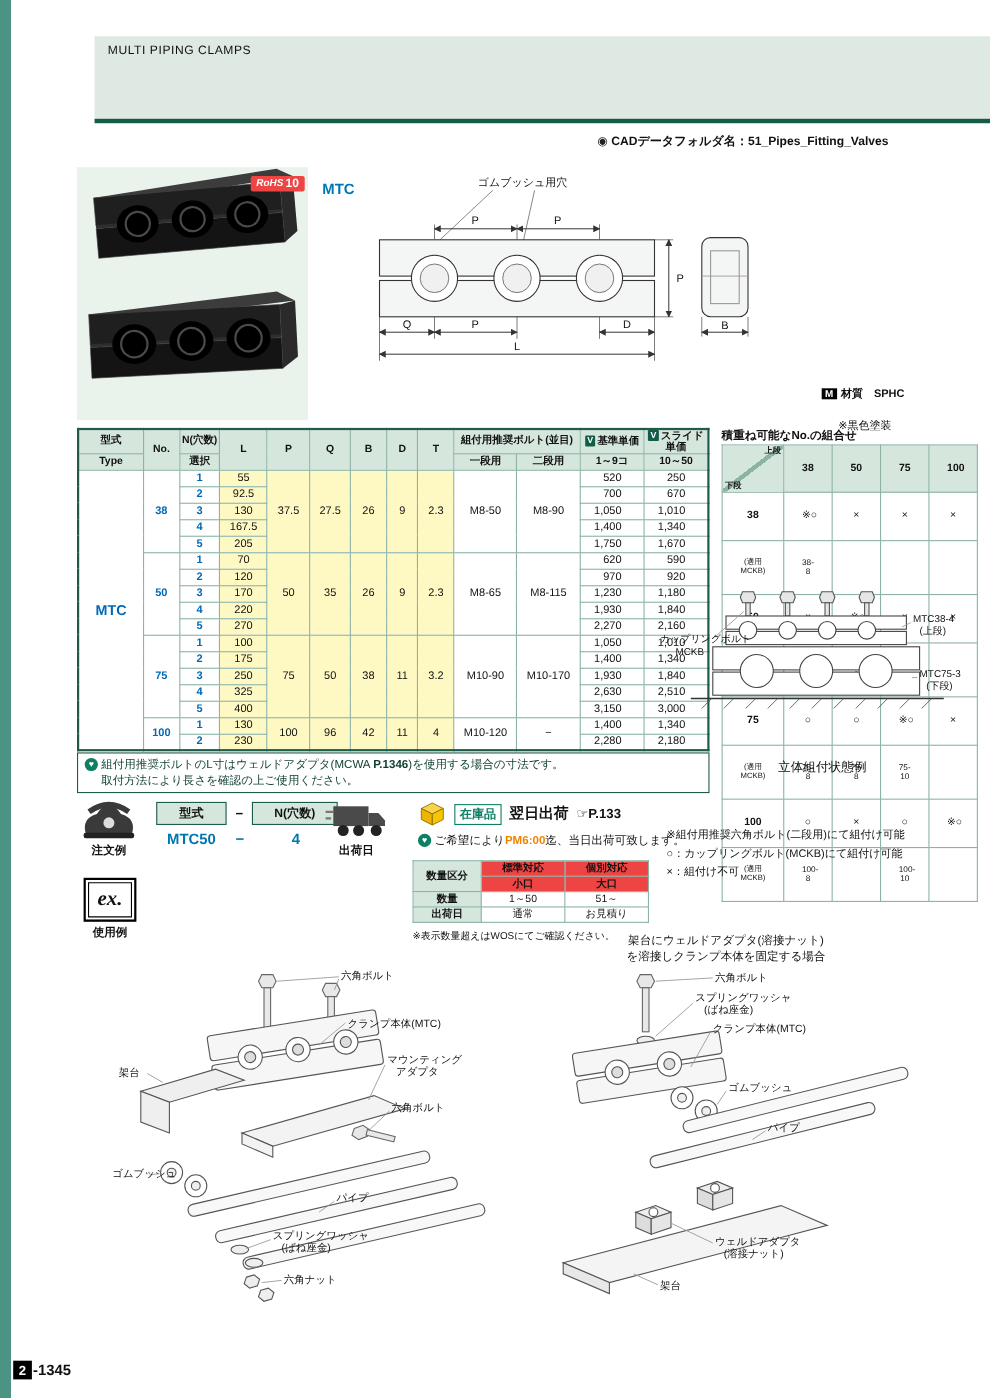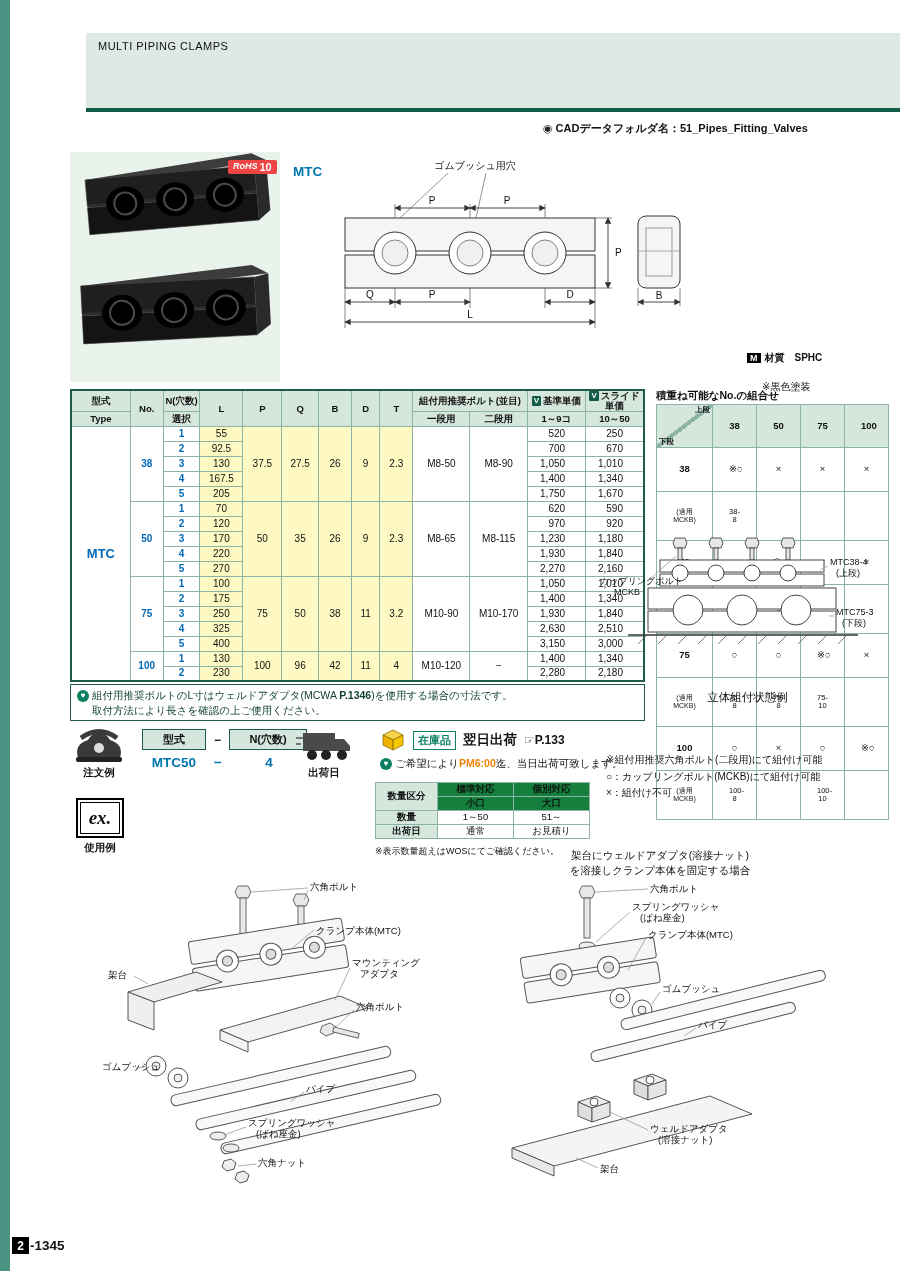--- a/index.html
+++ b/index.html
@@ -63,21 +63,21 @@
   .omodel{color:#0077b0;font-weight:bold;font-size:13.5px;text-align:center}
   .stock-badge{border:1.5px solid #0d7f63;color:#0d7f63;font-weight:bold;font-size:11px;padding:1px 4px}
   .nextday{font-weight:bold;font-size:13.5px}
   .pref{font-weight:bold;font-size:12px}
   .dnote{font-size:10.5px}
   .dnote .time{color:#f08300;font-weight:bold}
   
   .qty{border-collapse:collapse;table-layout:fixed;width:214px;font-size:9.5px;border:1.2px solid #1f5b4b}
   .qty th,.qty td{border:1px solid #8db3a5;text-align:center;height:14px;padding:0}
   .qty th.g{background:#d5e6dc}
-  .qty th.p{background:#15803d}
+  .qty th.p{background:#ef4444}
   .qtynote{left:375px;top:845px;font-size:9px}
   
   .exbox{left:76px;top:798px;width:48px;height:40px;border:2px solid #000;display:flex;align-items:center;justify-content:center;box-shadow:inset 0 0 0 2px #fff,inset 0 0 0 3px #000}
   .exbox span{font-family:"Liberation Serif","DejaVu Serif",serif;font-weight:bold;font-style:italic;font-size:19px}
   .excaption{left:70px;top:841px;width:60px;text-align:center;font-size:10.5px;font-weight:bold}
   .extitle{font-size:10.5px;text-align:center;line-height:1.4}
   .asm text{font-size:9.5px;fill:#111}
   .pageno{left:12px;top:1237px;display:flex;align-items:center;font-weight:bold}
   .pn-box{background:#000;color:#fff;width:17px;height:17px;display:inline-flex;align-items:center;justify-content:center;font-size:12px;margin-right:1px}
   .pn-rest{font-size:13.5px}

